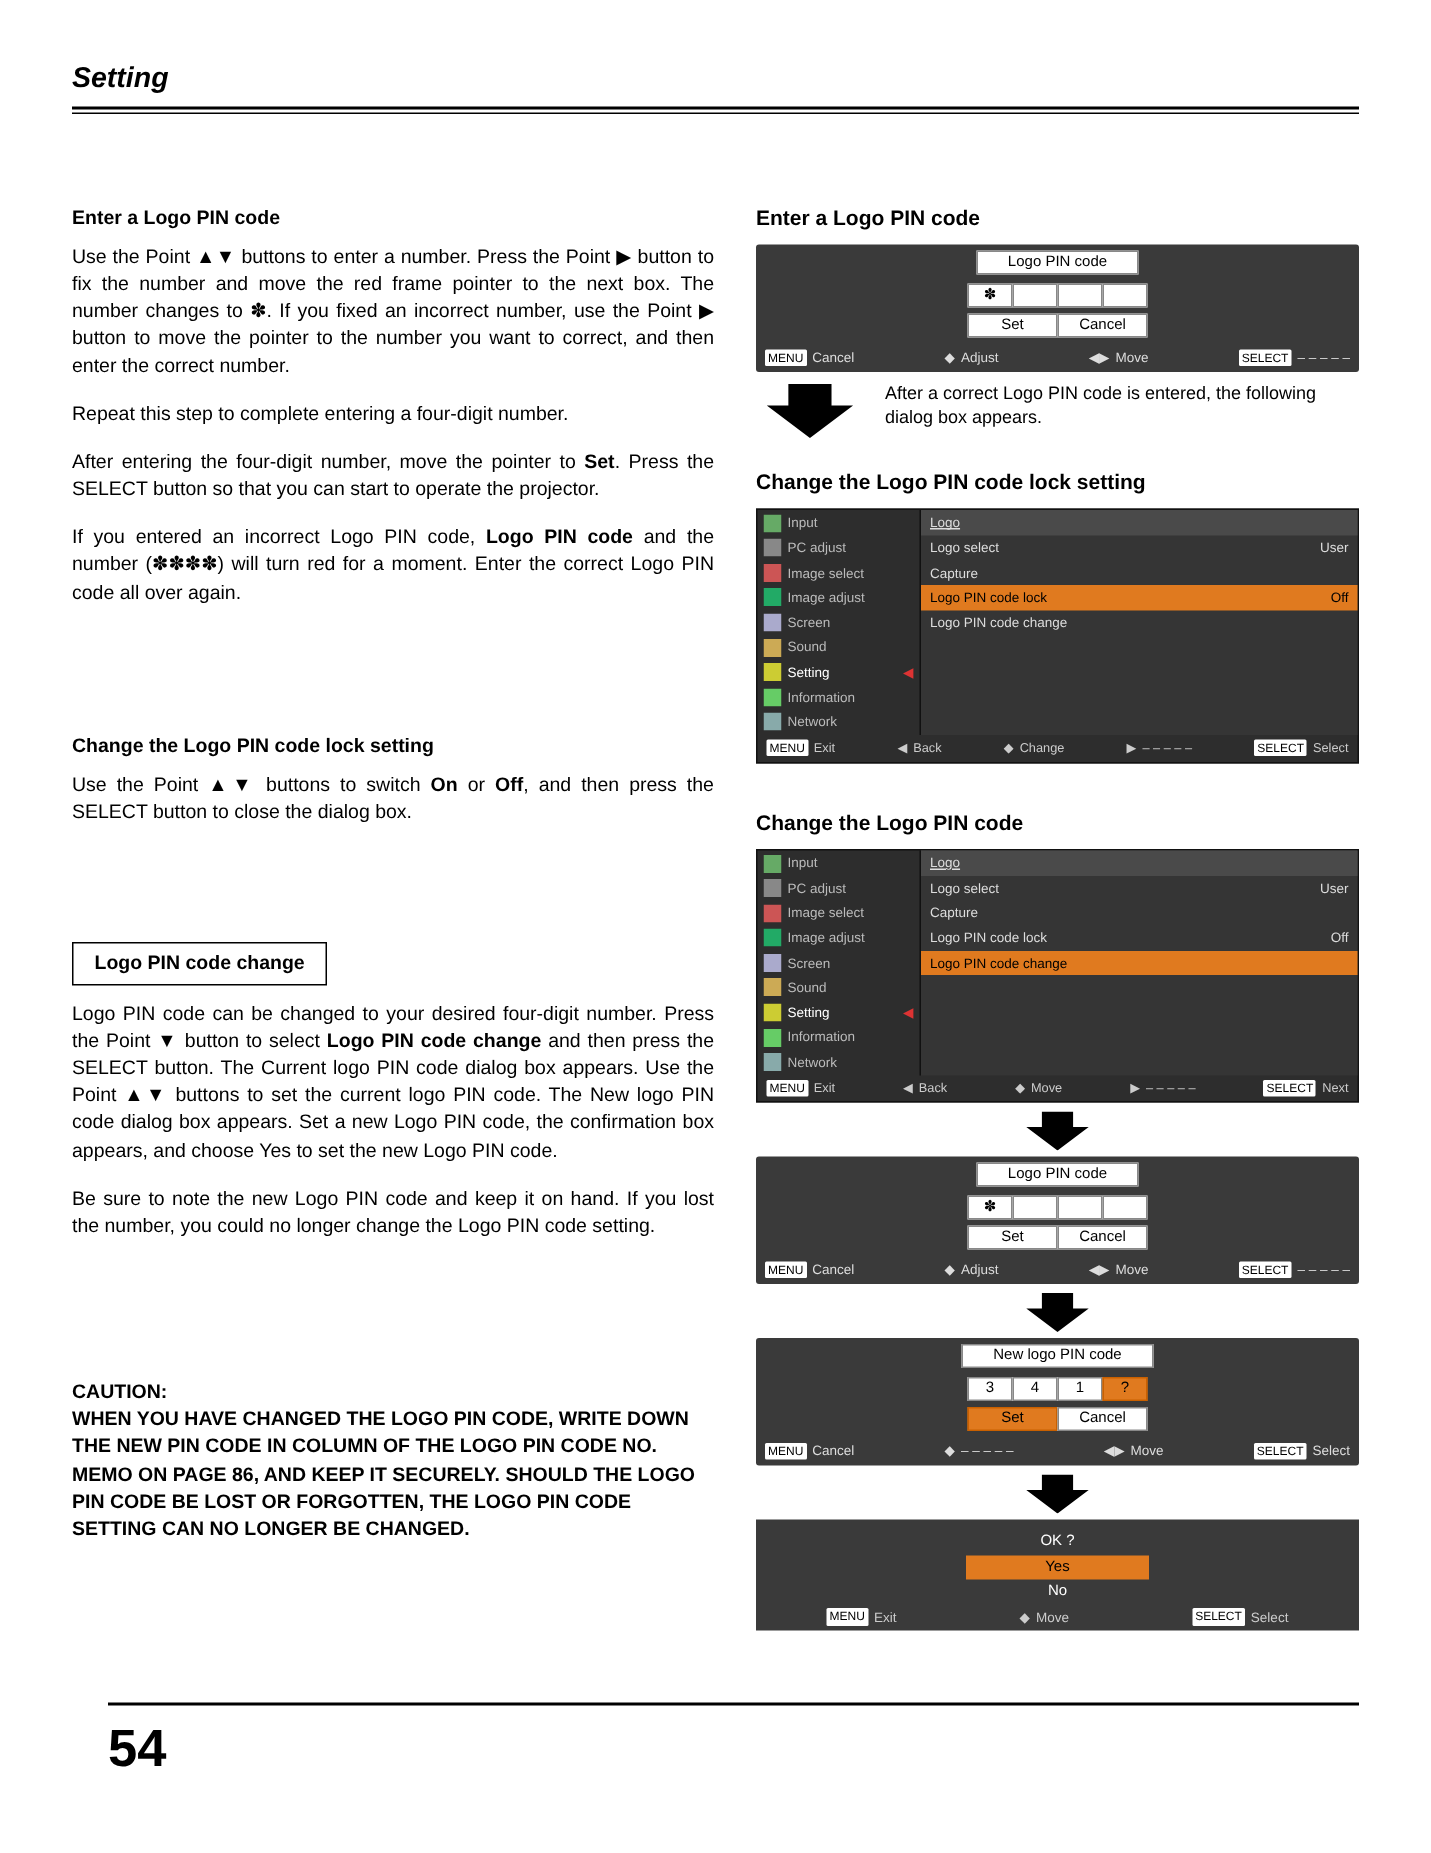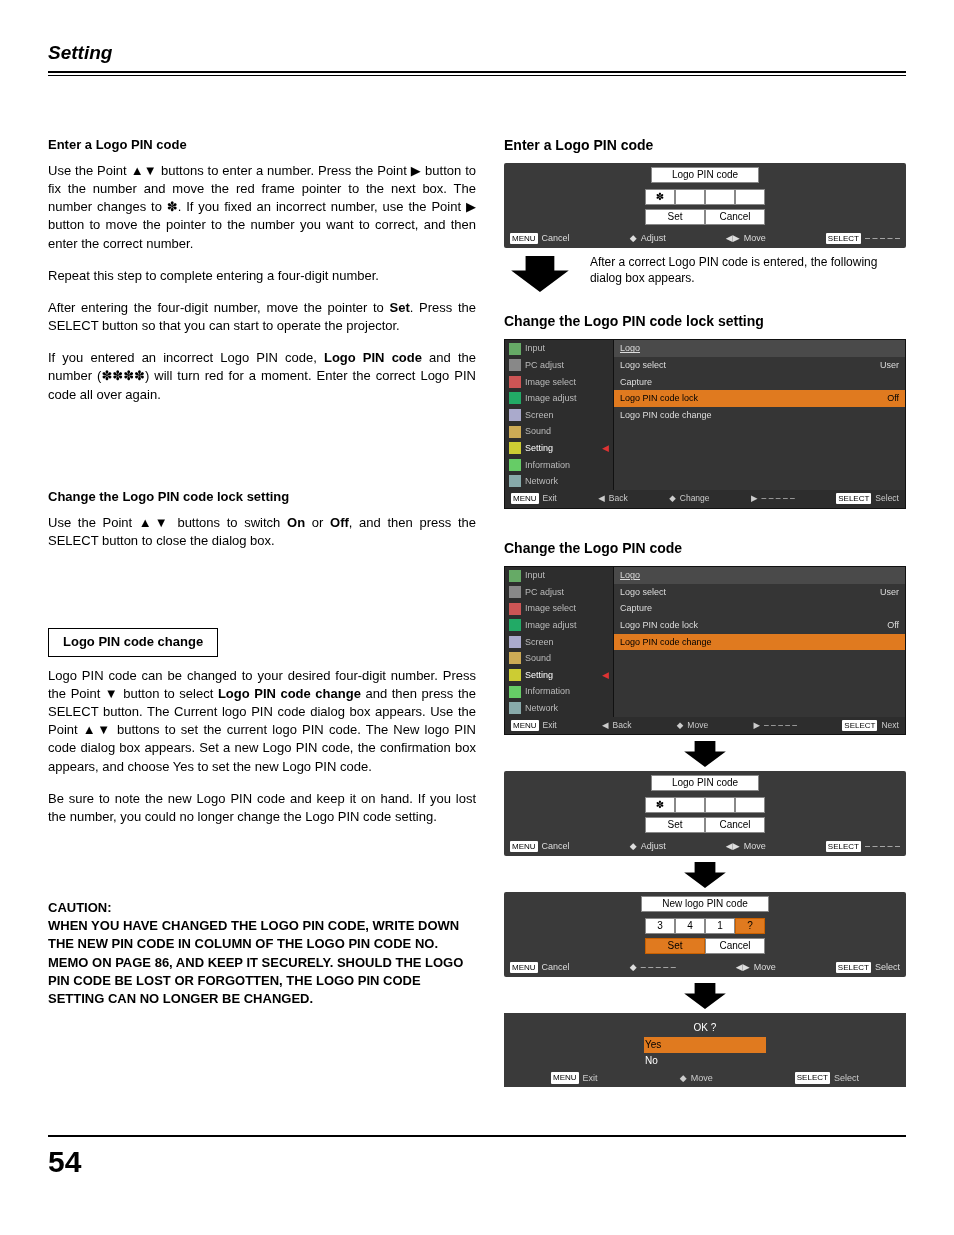--- a/index.html
+++ b/index.html
@@ -39,24 +39,24 @@
     text-align: justify;
     margin: 0 0 14px 0;
   }
   .boxlabel {
     border: 1px solid #000;
     display: inline-block;
     padding: 4px 14px;
     font-weight: bold;
     margin: 24px 0 10px 0;
   }
-  .caution { font-weight: bold; margin-top: 19px; }
+  .caution { font-weight: bold; margin-top: 39px; }
   .page-no {
-    font-size: 30px; font-weight: bold; margin-top: 30px;
-    border-top: 2px solid #000; padding-top: 4px;
+    font-size: 35px; font-weight: bold; margin-top: 30px;
+    border-top: 2px solid #000; padding-top: 4px; margin-left: 24px;
   }
 
   
   .mock {
     background: #3a3a3a;
     color: #fff;
     border-radius: 2px;
     margin-bottom: 6px;
     font-size: 10px;
   }
@@ -110,21 +110,21 @@
   .menu-side .mi.active .arr { color:#d33; }
   .menu-main { flex:1; background:#353535; }
   .menu-hdr { background:#4a4a4a; color:#ddd; padding:2px 6px; font-size:9px;text-decoration:underline;}
   .menu-row { display:flex; justify-content:space-between; padding:2px 6px; color:#ddd;}
   .menu-row.hi { background:#e07a1f; color:#000; }
   .menu-foot { display:flex; justify-content:space-between; padding:3px 6px; color:#ccc; font-size:8.5px; }
   .menu-foot .grp { display:flex; gap:4px; align-items:center;}
 
   .ok-box { background:#3a3a3a; padding:6px 0 0; margin-bottom:18px;}
   .ok-box .ok-t { text-align:center; color:#fff; font-size:10px; padding:2px;}
-  .ok-box .opt { margin:0 auto; width:120px; font-size:10px;
+  .ok-box .opt { margin:0 auto; width:120px; text-align:center; font-size:10px;
     padding:1px; color:#fff;}
   .ok-box .opt.sel { background:#e07a1f; color:#000;}
   .ok-foot { display:flex; justify-content:space-around; color:#ccc; padding:3px 6px; font-size:9px;}
 
   b { font-weight:bold; }
 </style>
 </head>
 <body>
 
 <div class="pgtitle">Setting</div>

